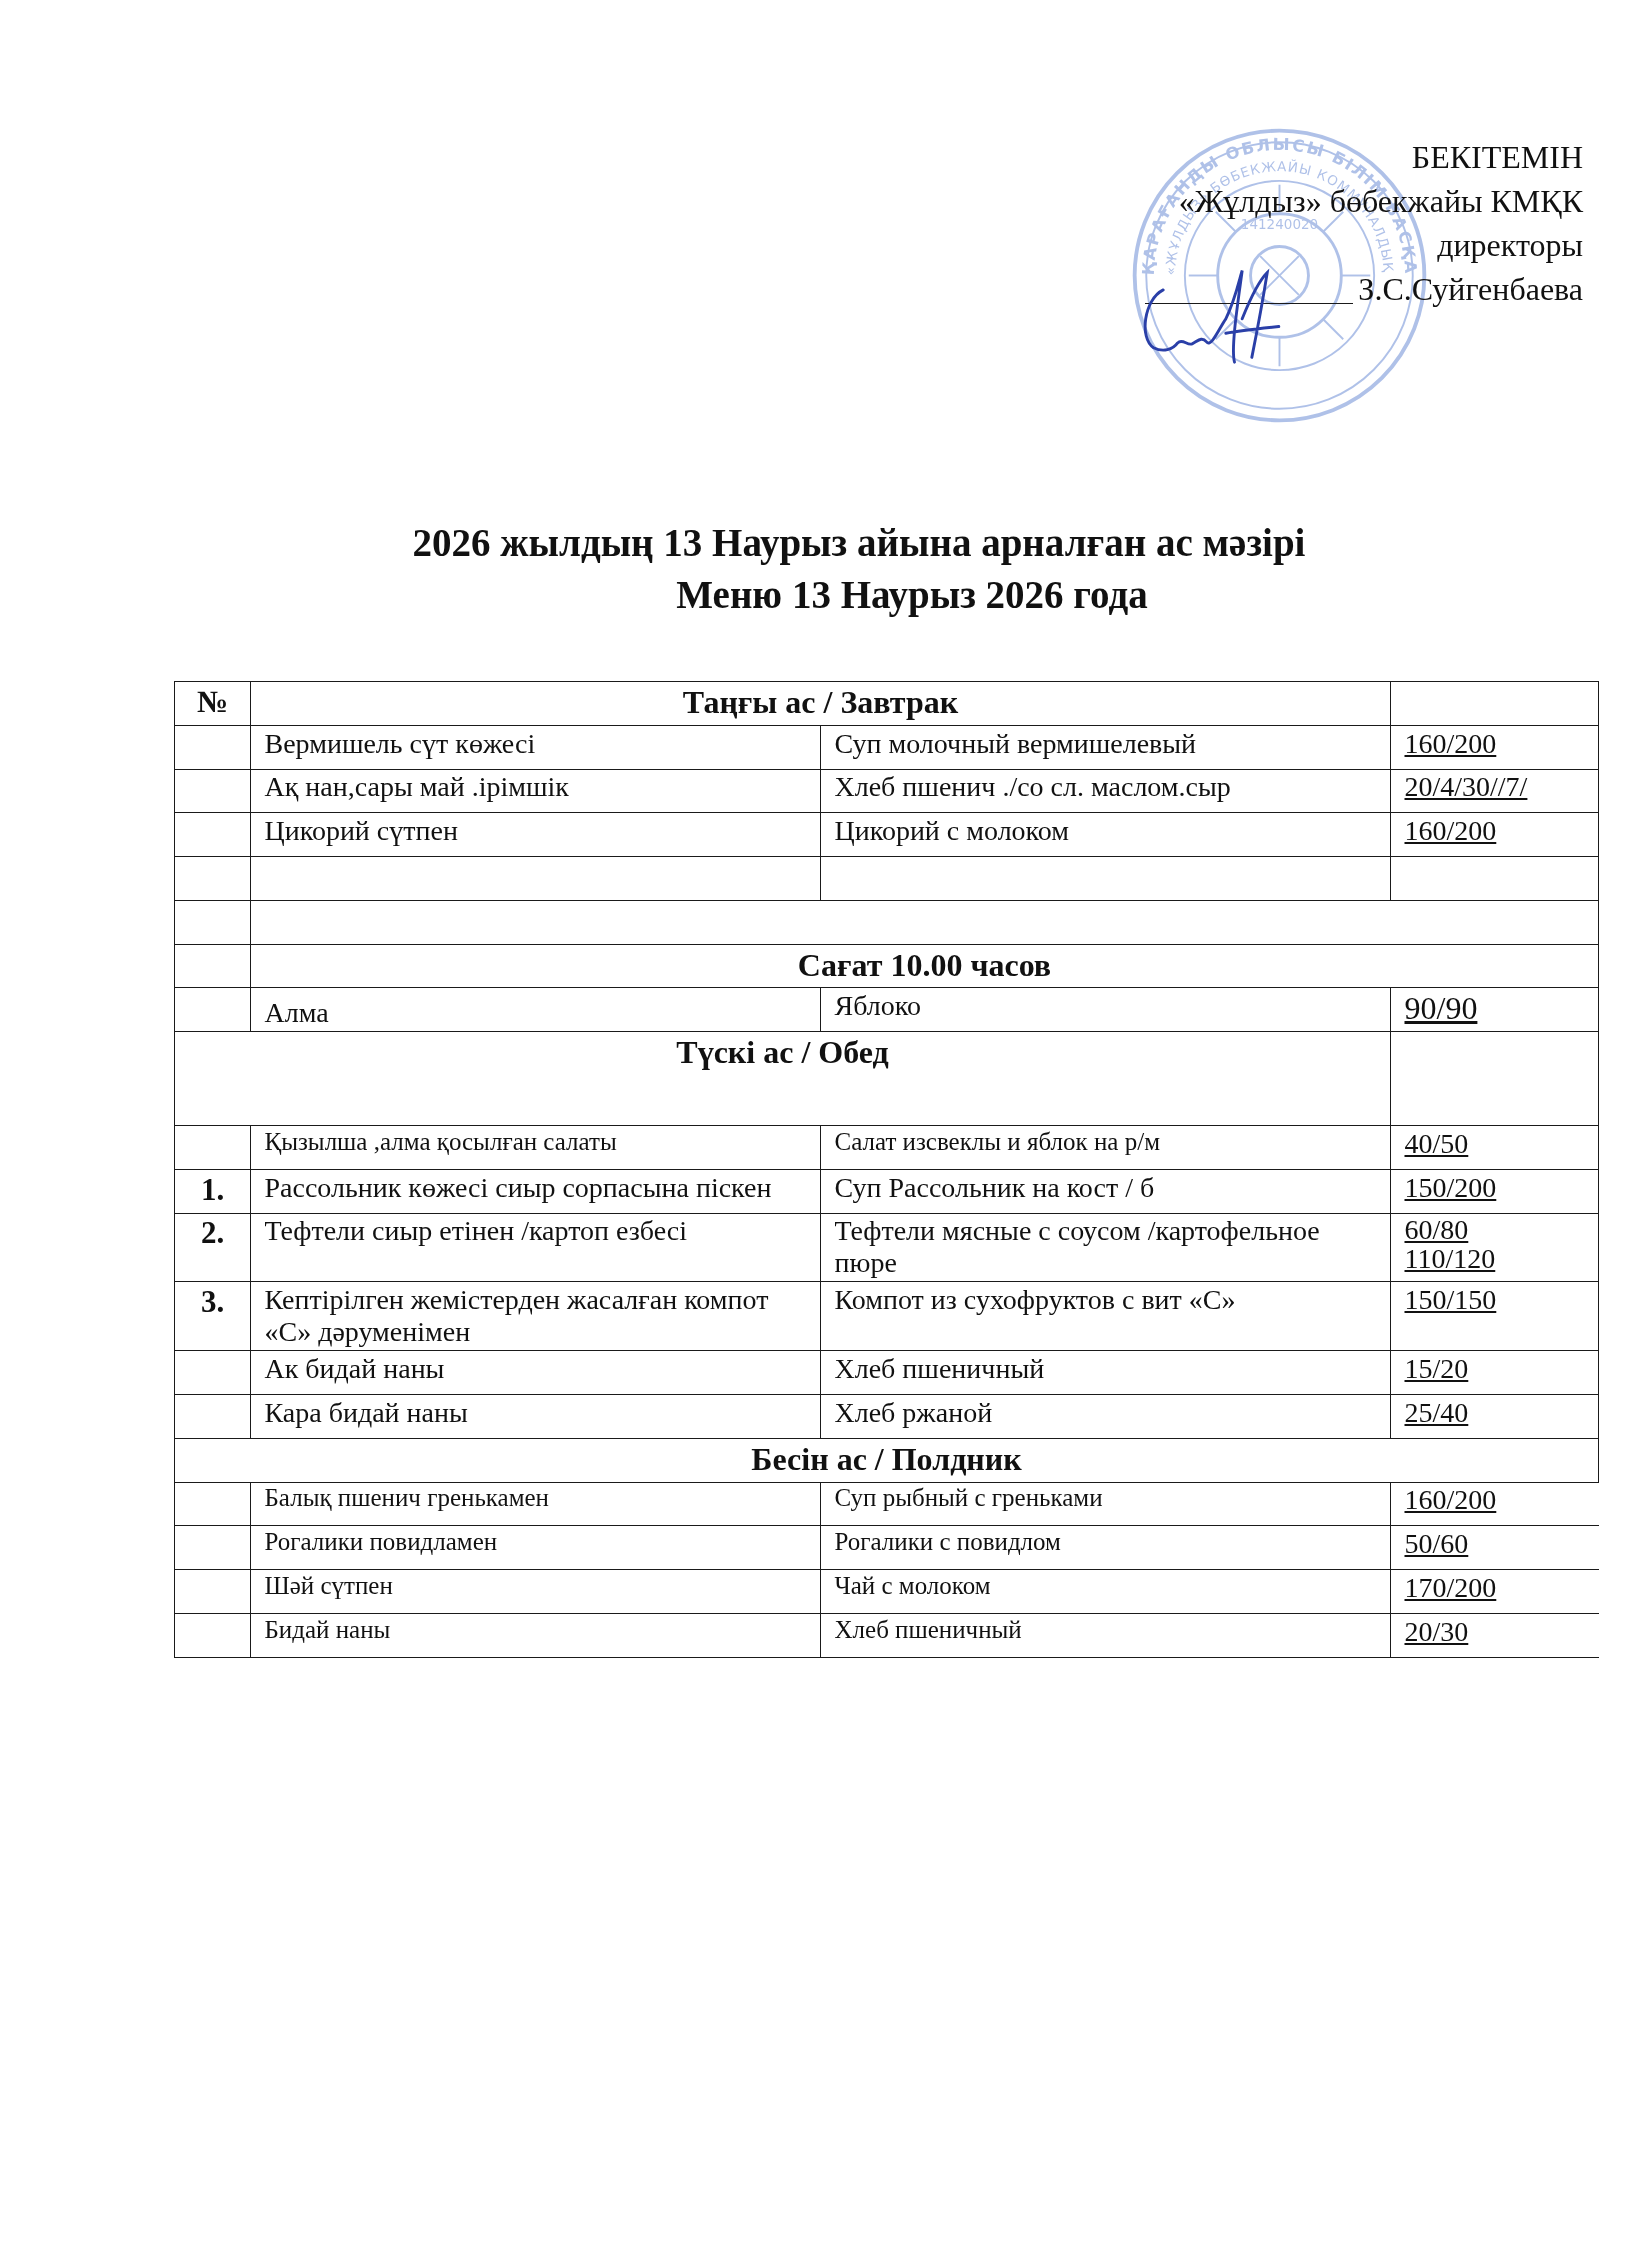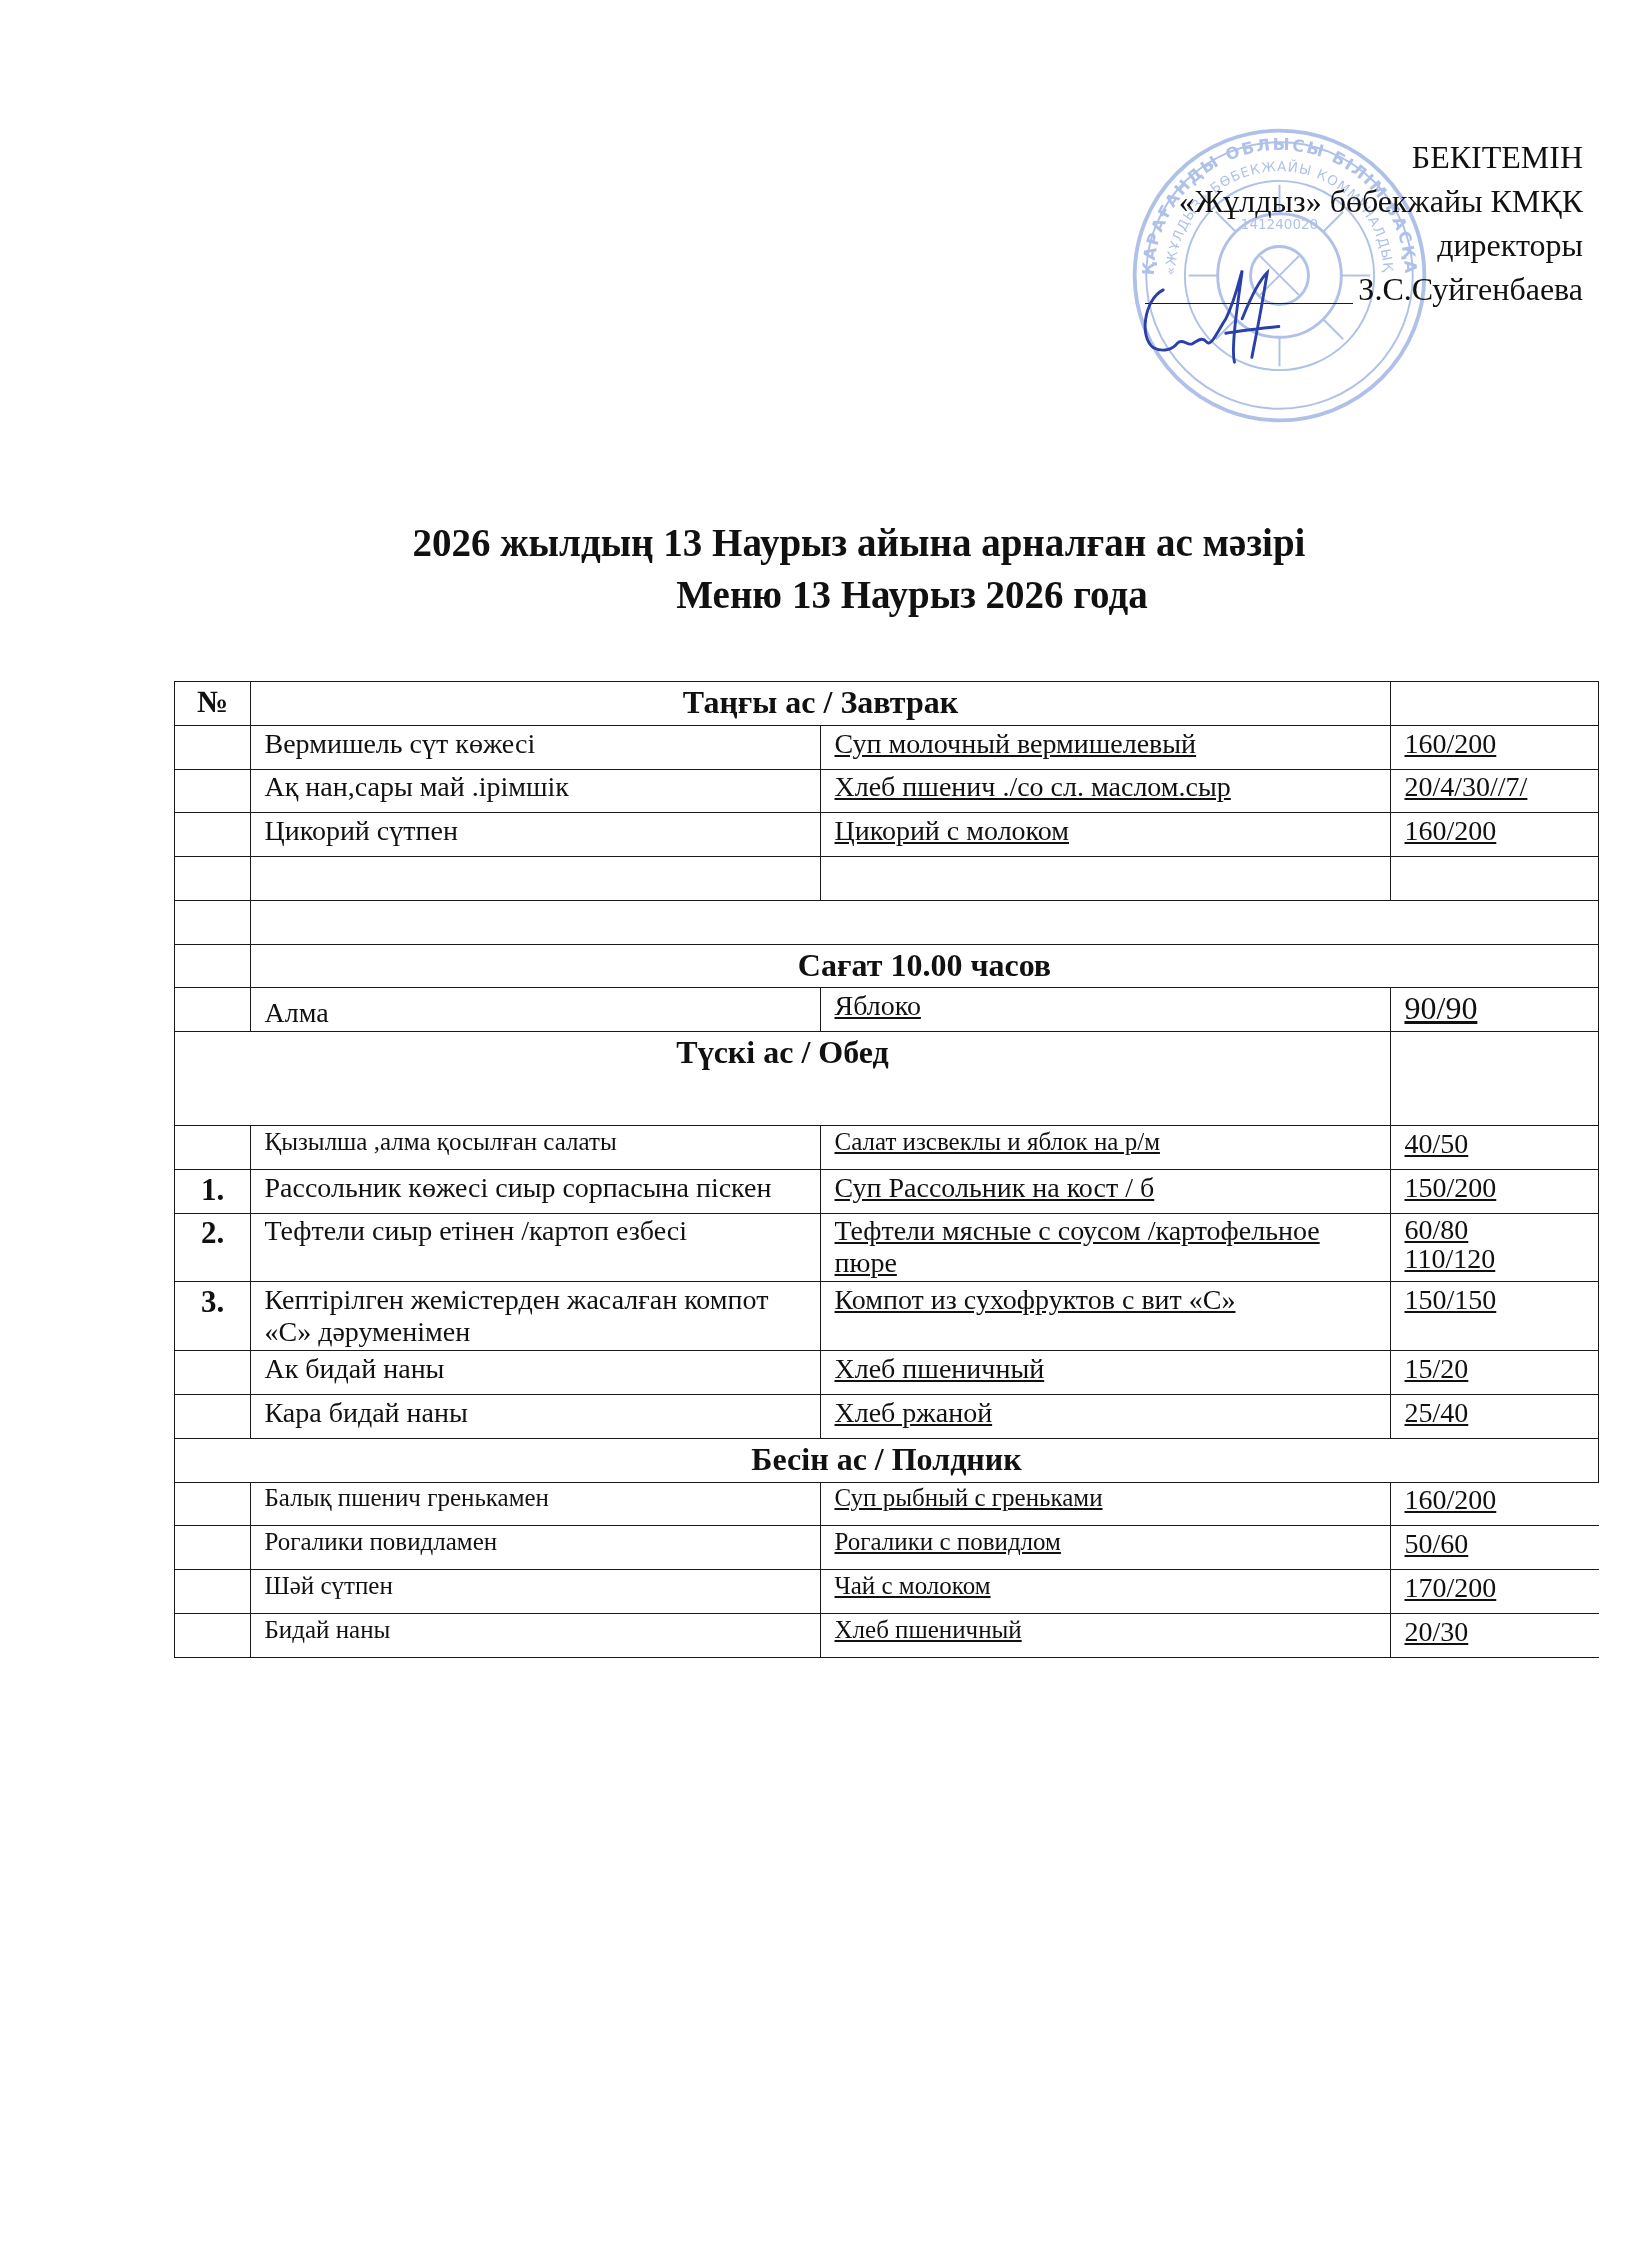--- a/index.html
+++ b/index.html
@@ -14,21 +14,21 @@
     .title { position: absolute; left: 0; width: 1583px; top: 517px; text-align: center; font-weight: bold; font-size: 39px; line-height: 52px; }
     .title .l1 { padding-left: 135px; }
     .title .l2 { padding-left: 241px; }
     table.menu {
       position: absolute; left: 174px; top: 681px; width: 1425px; border-collapse: collapse;
       font-size: 28px; table-layout: fixed;
     }
     table.menu td { border: 1.9px solid #1a1a1a; padding: 1.9px 13.5px; vertical-align: top; height: 39px; }
     td.num { width: 48px; font-weight: bold; font-size: 31px; text-align: center; vertical-align: middle; padding: 0 5.8px; }
     td.kz { width: 606px; }
-    td.ru { width: 510px; text-decoration: underline; }
+    td.ru { width: 510px; }
     td.wt { width: 180px; text-align: left; padding: 1.9px 3.9px; text-decoration: underline; }
     td.sec { font-weight: bold; font-size: 32px; text-align: center; }
     .tall td { height: 62px; }
     .xtall td { height: 93px; }
     .sec-tall td.sec { height: 89px; vertical-align: top; }
     .small td.kz, .small td.ru { font-size: 25px; }
     .nob-right { border-right: none !important; }
   </style>
 </head>
 <body>

